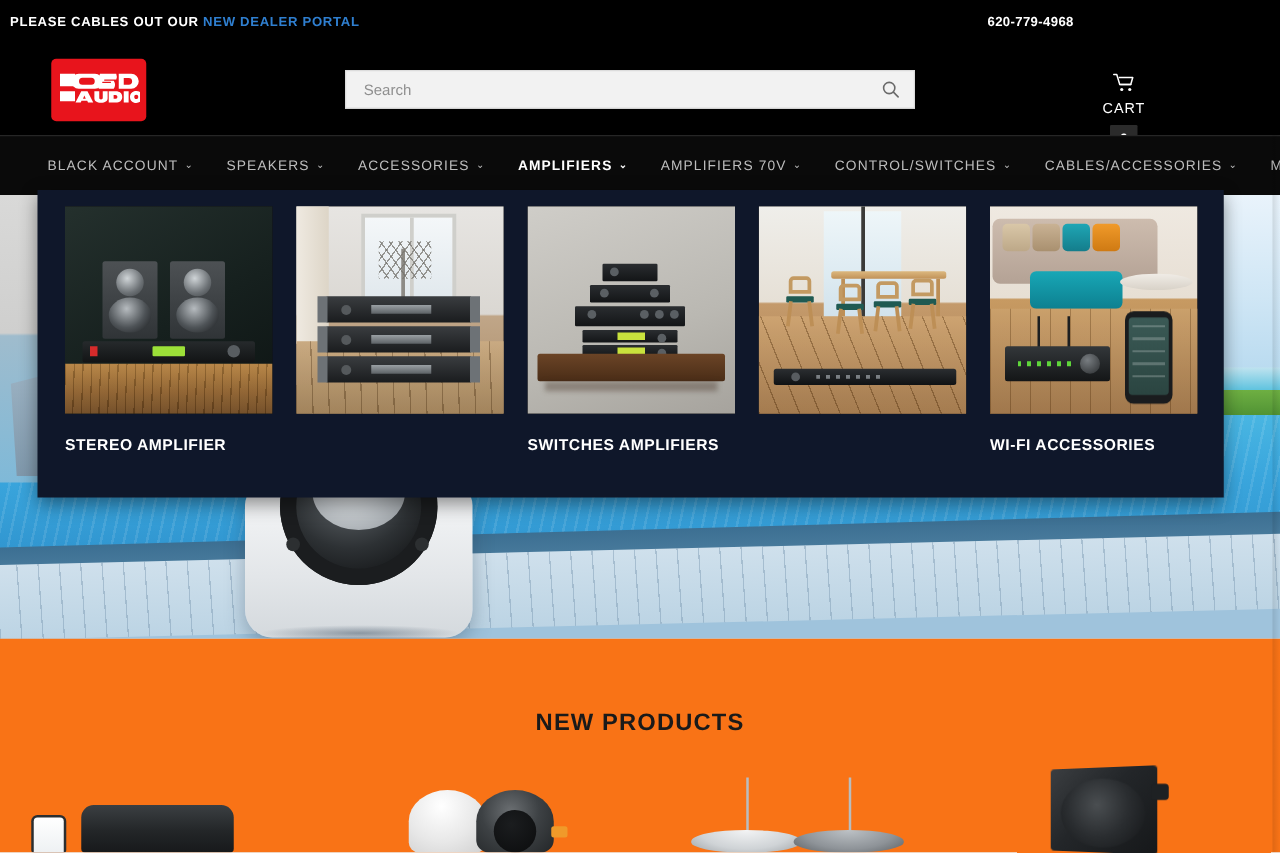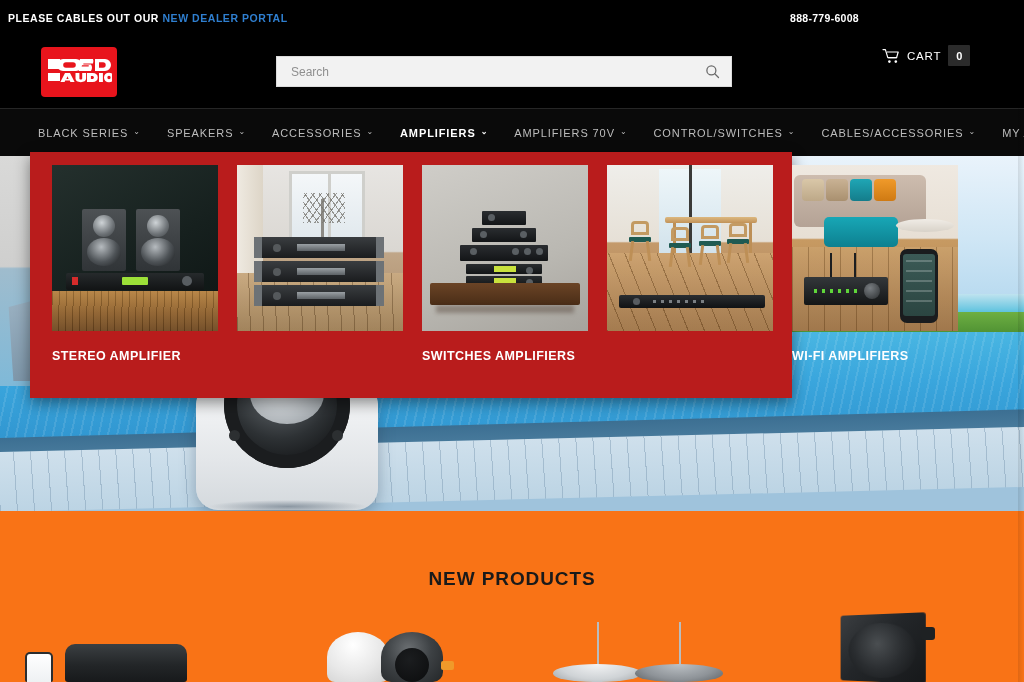--- a/index.html
+++ b/index.html
@@ -72,23 +72,24 @@
     font-size: 12px; color: #333;
     padding: 0 10px 0 14px;
   }
   .search-input::placeholder { color: #8f8f8f; }
   .search-btn {
     width: 38px; height: 29px; border: none; background: transparent;
     cursor: pointer; display: flex; align-items: center; justify-content: center;
   }
 
   .cart {
-    position: absolute; left: 882px; top: 9px;
+    position: absolute; left: 882px; top: 22px;
     display: flex; align-items: center; gap: 7px;
     cursor: pointer;
+    flex-direction: column;
   }
   .cart-icon { display: block; }
   .cart-label {
     font-size: 11.5px; color: #ffffff; letter-spacing: 0.8px;
     font-weight: normal;
   }
   .cart-count {
     background: #2b2b2b; color: #ffffff;
     font-size: 11px; font-weight: bold;
     min-width: 22px; height: 21px;
@@ -198,22 +199,22 @@
   .spk-screw.l { left: 33px; top: 42px; }
   .spk-screw.r { left: 136px; top: 42px; }
   .spk-shadow {
     position:absolute; left: 12px; top: 112px; width: 160px; height: 13px;
     background: radial-gradient(ellipse, rgba(50,70,90,.45) 0%, rgba(50,70,90,0) 70%);
   }
 
   
   .megamenu {
     position: absolute; top: 152px; left: 30px;
-    width: 762px; height: 246px;
-    background: #b91c1c;
+    width: 949px; height: 246px;
+    background: #0f172a;
     z-index: 30;
     padding: 13px 0 0 0;
     box-shadow: 0 5px 14px rgba(0,0,0,.45);
   }
   .mega-grid {
     display: flex; align-items: flex-start;
     padding-left: 22px; gap: 19px;
   }
   .mega-card { width: 166px; cursor: pointer; }
   .mega-thumb {
@@ -428,21 +429,21 @@
 <body>
 
 <div class="page">
 
   <div class="topbar">
     <div class="topbar-inner">
       <div class="announce">
         <span>PLEASE CABLES OUT OUR</span>
         <a class="dealer-link" href="#">NEW DEALER PORTAL</a>
       </div>
-      <div class="phone">888-779-6008</div>
+      <div class="phone">620-779-4968</div>
     </div>
   </div>
 
   <div class="header">
 
     <a class="logo" href="#">
       <svg width="66" height="40" viewBox="0 0 66 40">
         <rect x="2" y="7" width="12" height="10" fill="#ffffff"></rect>
         <g fill="#ffffff">
           <path d="M17 7h13a6 6 0 0 1 0 12H17a6 6 0 0 1 0-12zm3 3.2a2.8 2.8 0 0 0 0 5.6h7a2.8 2.8 0 0 0 0-5.6z"></path>
@@ -477,21 +478,21 @@
         <circle cx="9" cy="17" r="1.6" fill="#ffffff"></circle>
         <circle cx="17" cy="17" r="1.6" fill="#ffffff"></circle>
       </svg>
       <span class="cart-label">CART</span>
       <span class="cart-count">0</span>
     </div>
   </div>
 
   <div class="navbar">
     <div class="nav-item">
-      <span>BLACK SERIES</span>
+      <span>BLACK ACCOUNT</span>
       <span class="caret">⌄</span>
     </div>
     <div class="nav-item">
       <span>SPEAKERS</span>
       <span class="caret">⌄</span>
     </div>
     <div class="nav-item">
       <span>ACCESSORIES</span>
       <span class="caret">⌄</span>
     </div>
@@ -680,21 +681,21 @@
               <div class="ant a2"></div>
             <div class="amp">
                 <div class="leds"></div>
                 <div class="kn"></div>
               </div>
             <div class="phone">
                 <div class="scr"></div>
               </div>
           </div>
         </div>
-        <div class="mega-title">WI-FI AMPLIFIERS</div>
+        <div class="mega-title">WI-FI ACCESSORIES</div>
       </div>
 
     </div>
   </div>
 
   <div class="newprod">
     <div class="np-title">NEW PRODUCTS</div>
     <div class="np-row">
 
       <div class="np-cell">

